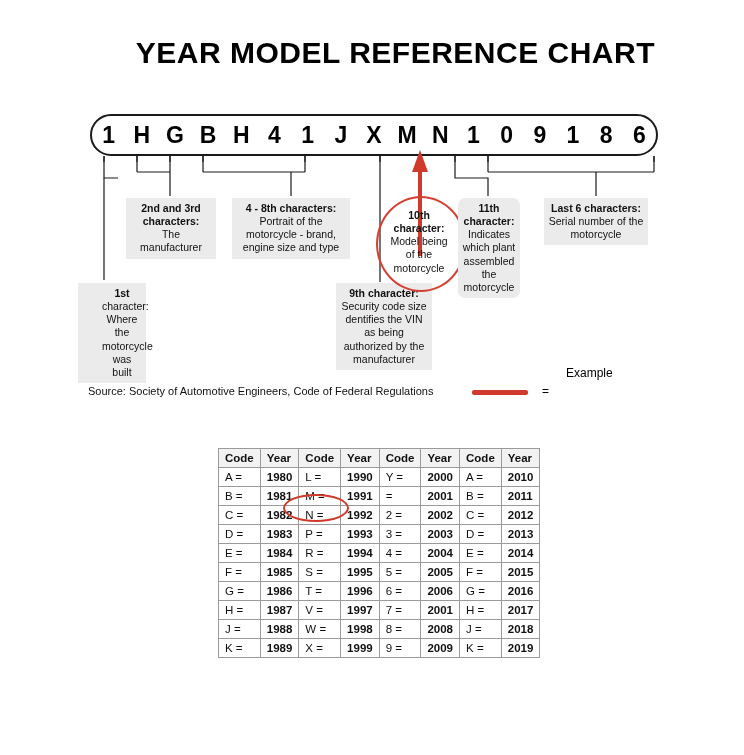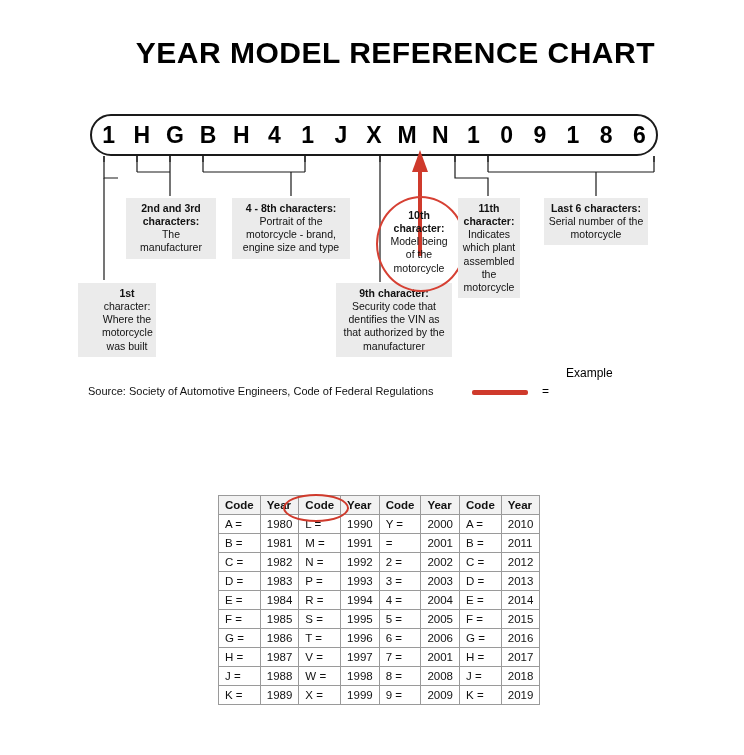--- a/index.html
+++ b/index.html
@@ -67,26 +67,26 @@
     background: #ebebeb;
     font-size: 10.5px;
     line-height: 1.25;
     text-align: center;
     padding: 4px 4px;
     box-sizing: border-box;
     color: #111;
   }
   .callout b { font-weight: bold; }
 
-  #co-1st   { left: 78px;  top: 283px; width: 78px; padding-left: 24px; }
+  #co-1st   { left: 78px;  top: 283px; width: 68px; padding-left: 24px; }
   #co-23    { left: 126px; top: 198px; width: 90px; }
   #co-48    { left: 232px; top: 198px; width: 118px; }
-  #co-9th   { left: 336px; top: 283px; width: 116px; }
+  #co-9th   { left: 336px; top: 283px; width: 96px; }
   #co-10th  { left: 384px; top: 205px; width: 70px;  background: transparent; }
-  #co-11th  { left: 458px; top: 198px; width: 62px; }
+  #co-11th  { left: 458px; top: 198px; width: 62px; border-radius: 7px; }
   #co-last6 { left: 544px; top: 198px; width: 104px; }
 
   
   .ellipse-10th {
     position: absolute;
     left: 376px;
     top: 196px;
     width: 90px;
     height: 96px;
     border: 2px solid #d64033;
@@ -126,39 +126,38 @@
 
   
   .table-wrap {
     position: absolute;
     left: 218px;
     top: 448px;
   }
   table.year-table {
     border-collapse: collapse;
     font-size: 11.5px;
-    margin-top: 47px;
   }
   table.year-table th,
   table.year-table td {
     border: 1px solid #9a9a9a;
     padding: 3px 6px;
     height: 17px;
     box-sizing: border-box;
     white-space: nowrap;
     font-weight: normal;
     color: #111;
   }
   table.year-table th {
     font-weight: bold;
     background: #f2f2f2;
     text-align: left;
   }
   table.year-table td.code { text-align: left; width: 36px; }
-  table.year-table td.year { text-align: left; width: 36px; }
+  table.year-table td.year { text-align: left; width: 36px; font-weight: bold; }
 
   .circle-m {
     position: absolute;
     left: 283px;
     top: 494px;
     width: 66px;
     height: 28px;
     border: 2px solid #cf3a2c;
     border-radius: 50%;
     box-sizing: border-box;
@@ -227,21 +226,21 @@
   <span>The manufacturer</span>
 </div>
 
 <div class="callout" id="co-48">
   <b>4 - 8th characters:</b><br>
   <span>Portrait of the motorcycle - brand, engine size and type</span>
 </div>
 
 <div class="callout" id="co-9th">
   <b>9th character:</b><br>
-  <span>Security code that dentifies the VIN as that authorized by the manufacturer</span>
+  <span>Security code size dentifies the VIN as being authorized by the manufacturer</span>
 </div>
 
 <div class="callout" id="co-10th">
   <b>10th character:</b><br>
   <span>Model being of the motorcycle</span>
 </div>
 <div class="ellipse-10th"></div>
 
 <div class="callout" id="co-11th">
   <b>11th character:</b><br>

